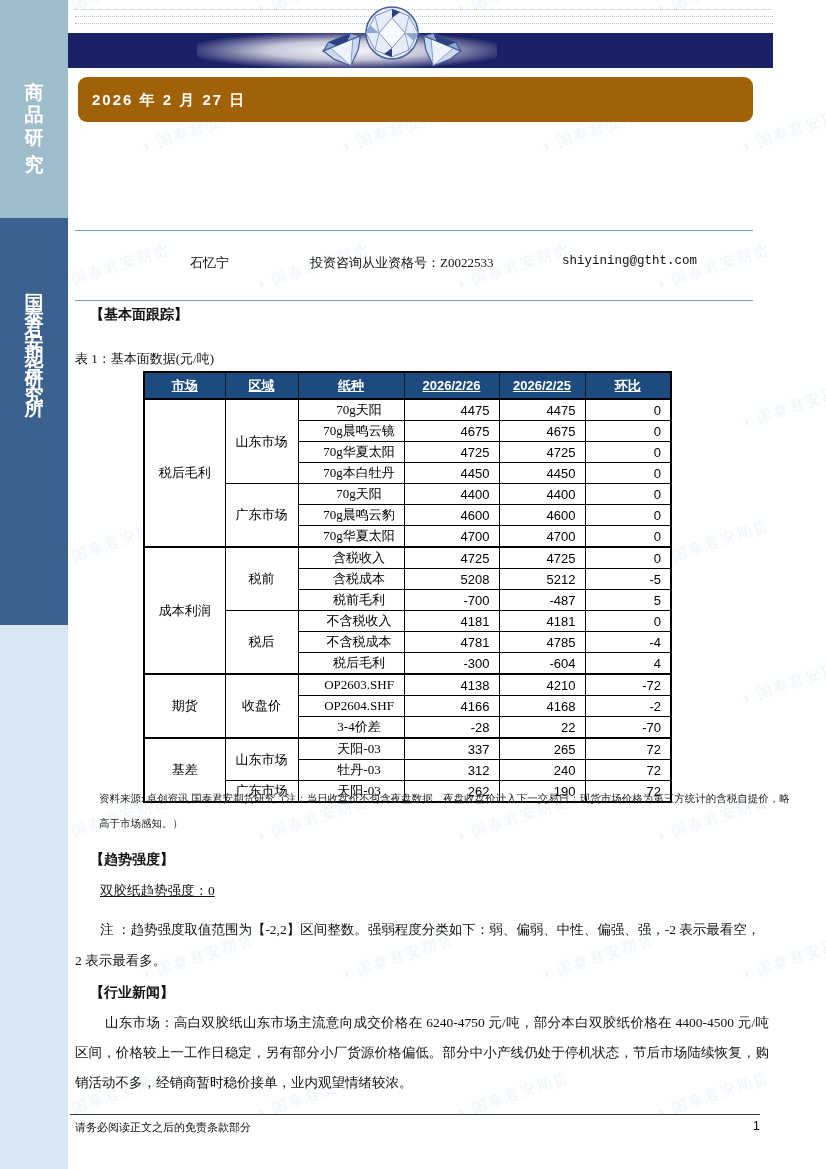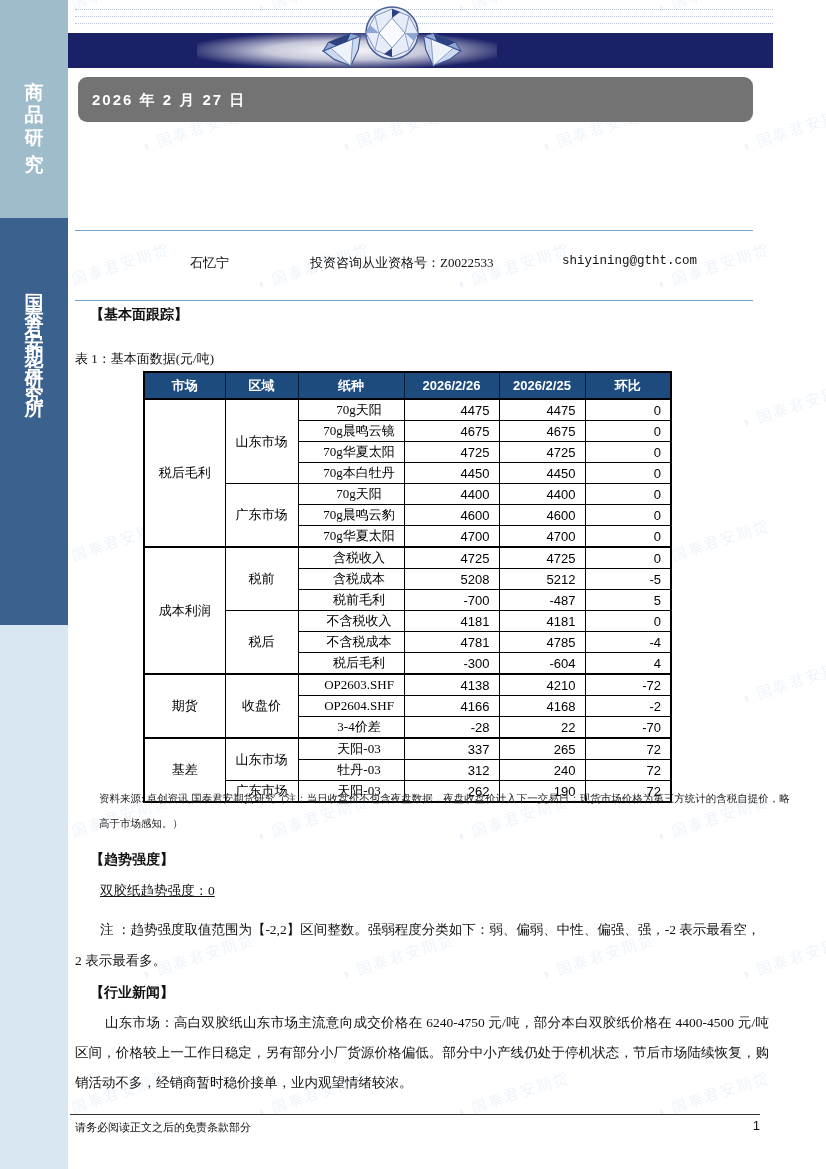--- a/index.html
+++ b/index.html
@@ -27,21 +27,21 @@
     opacity:.13;letter-spacing:2px;white-space:nowrap;font-family:"Liberation Sans",sans-serif;}
   .content{position:absolute;inset:0;z-index:1;}
   .dotline{position:absolute;left:7px;width:698px;height:0;border-top:1px dotted #b9c4d6;}
   
   .banner{position:absolute;left:0;top:33px;width:705px;height:35px;background:#1b2167;}
   .banner .glow{position:absolute;left:129px;top:0;width:300px;height:100%;
     background:radial-gradient(ellipse at center,rgba(255,255,255,.98) 0%,rgba(255,255,255,.75) 38%,rgba(255,255,255,0) 78%);}
   .diamond-logo{position:absolute;left:244px;top:1px;z-index:2;}
   
   .date-pill{position:absolute;left:10px;top:77px;width:675px;height:45px;border-radius:9px;
-    background:#737373;color:#fff;}
+    background:#a16207;color:#fff;}
   .date-pill span{position:absolute;left:14px;top:0;line-height:45px;font-size:15px;font-weight:bold;
     letter-spacing:2px;font-family:"Liberation Sans","DejaVu Sans",sans-serif;}
   
   .report-title{position:absolute;left:7px;top:166px;width:678px;text-align:center;
     font-size:27px;font-weight:bold;color:#24508c;letter-spacing:3px;}
   .rule{position:absolute;height:1px;background:#74a3cf;left:7px;width:678px;}
   .rule1{top:230px;}.rule2{top:300px;}
   .author-row{position:absolute;top:254px;left:0;width:705px;height:20px;font-size:13px;color:#111;}
   .author-row .name{position:absolute;left:122px;}
   .author-row .qual{position:absolute;left:242px;}
@@ -53,21 +53,21 @@
   .tbl-caption{position:absolute;left:7px;top:350px;font-size:13px;color:#111;}
   table.fund{position:absolute;left:75px;top:371px;border-collapse:collapse;table-layout:fixed;
     width:527px;border:2px solid #000;font-size:13px;color:#000;}
   table.fund th{background:#1e4b7e;color:#fff;font-weight:bold;height:23px;
     border:1px solid #0a1b33;font-family:"Liberation Sans","DejaVu Sans",sans-serif;font-size:13px;}
   table.fund td{border:1px solid #000;height:20px;padding:0 2px;background:#fff;}
   table.fund td.label{text-align:center;}
   table.fund td.paper{text-align:center;padding-left:18px;}
   table.fund td.num{text-align:right;padding-right:9px;font-family:"Liberation Sans","DejaVu Sans",sans-serif;}
   table.fund tr.group-top td{border-top:2px solid #000;}
-  table.fund thead th{border-bottom:2px solid #000;}
+  table.fund thead th{border-bottom:2px solid #000;text-decoration:underline;}
   .tbl-note{position:absolute;left:7px;top:786px;width:692px;font-size:10.5px;color:#222;line-height:25px;margin-left:24px;}
   
   .strength-line{position:absolute;left:32px;top:882px;font-size:13.5px;color:#111;text-decoration:underline;}
   .trend-note{position:absolute;left:7px;top:914px;width:692px;font-size:13.5px;color:#111;
     line-height:31px;text-indent:25px;}
   
   .news-par{position:absolute;left:7px;top:1008px;width:694px;font-size:13.5px;color:#111;
     line-height:30px;text-indent:30px;text-align:justify;}
   
   .footer-rule{position:absolute;left:2px;top:1114px;width:690px;height:1px;background:#333;}

